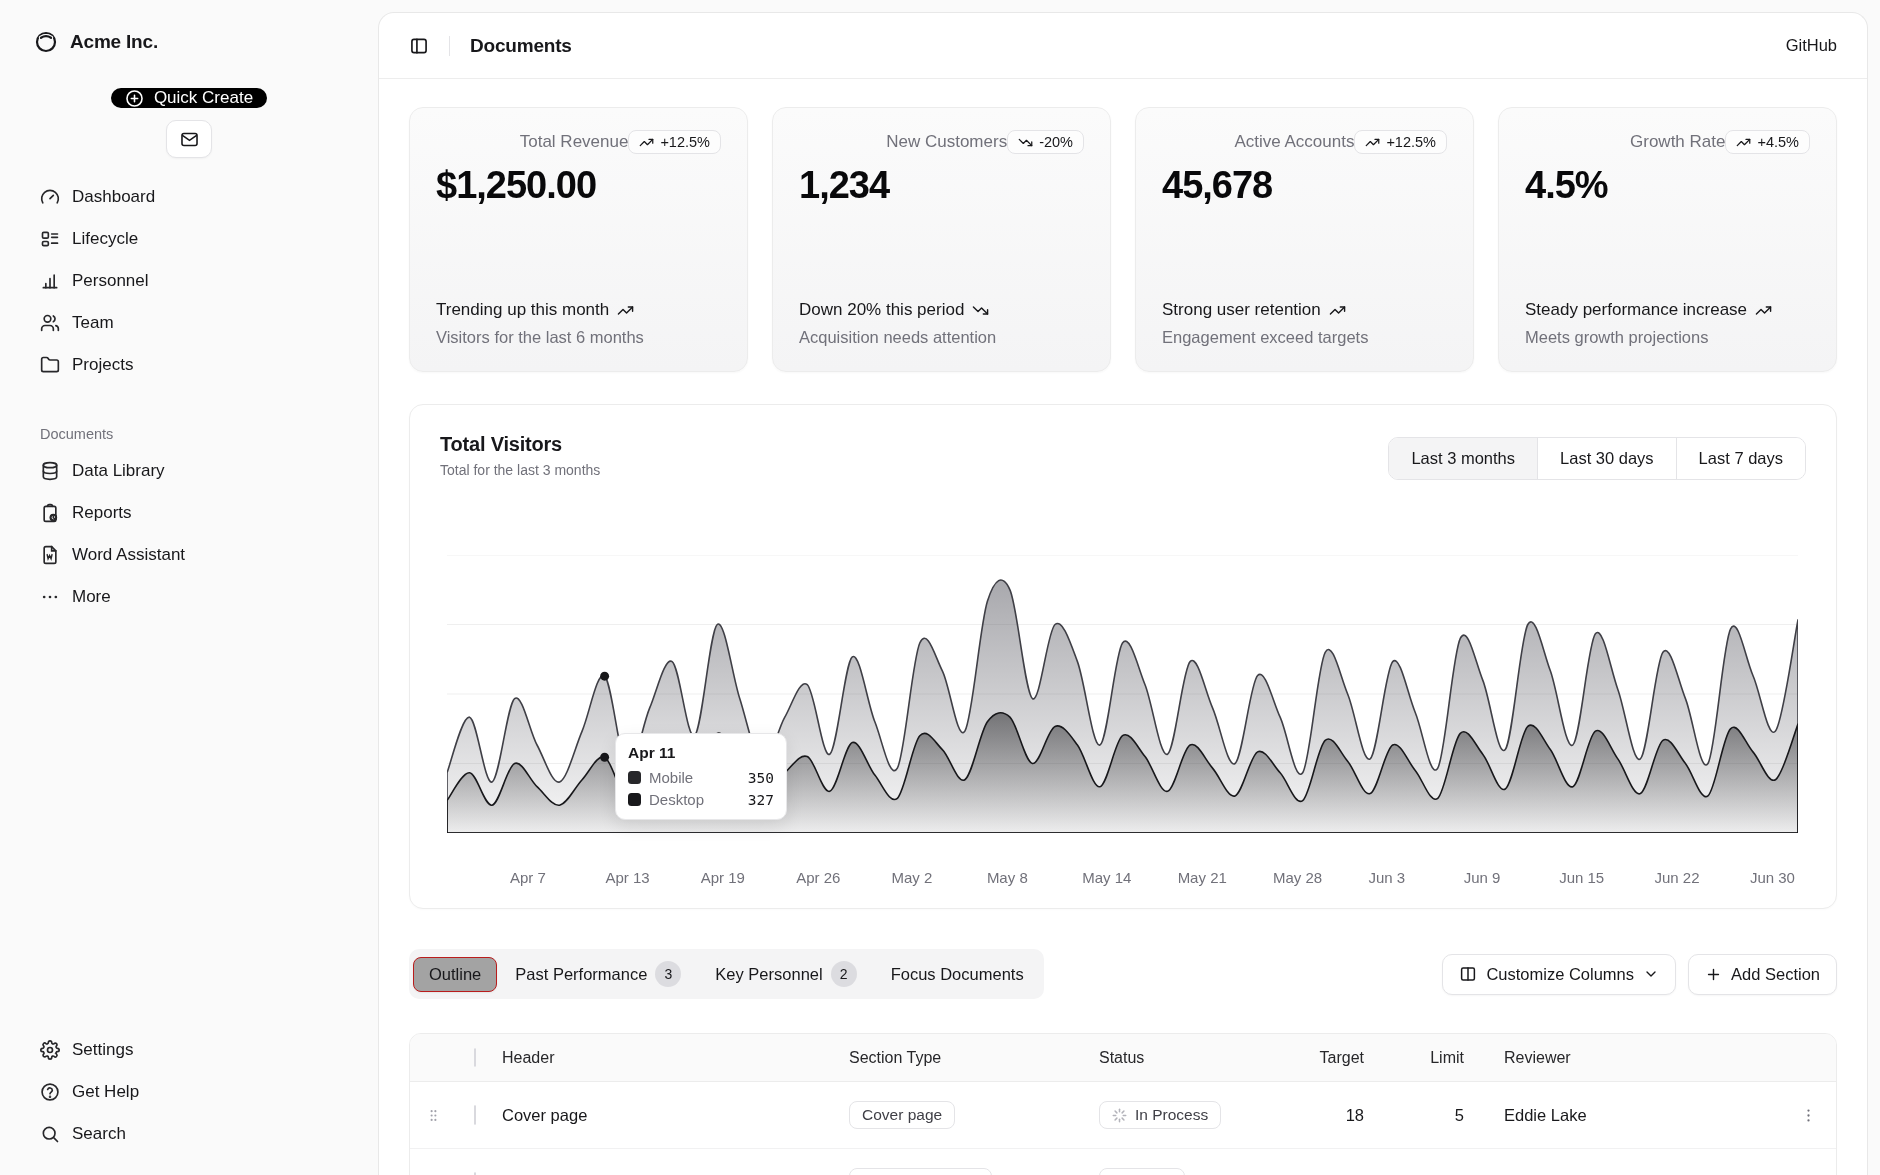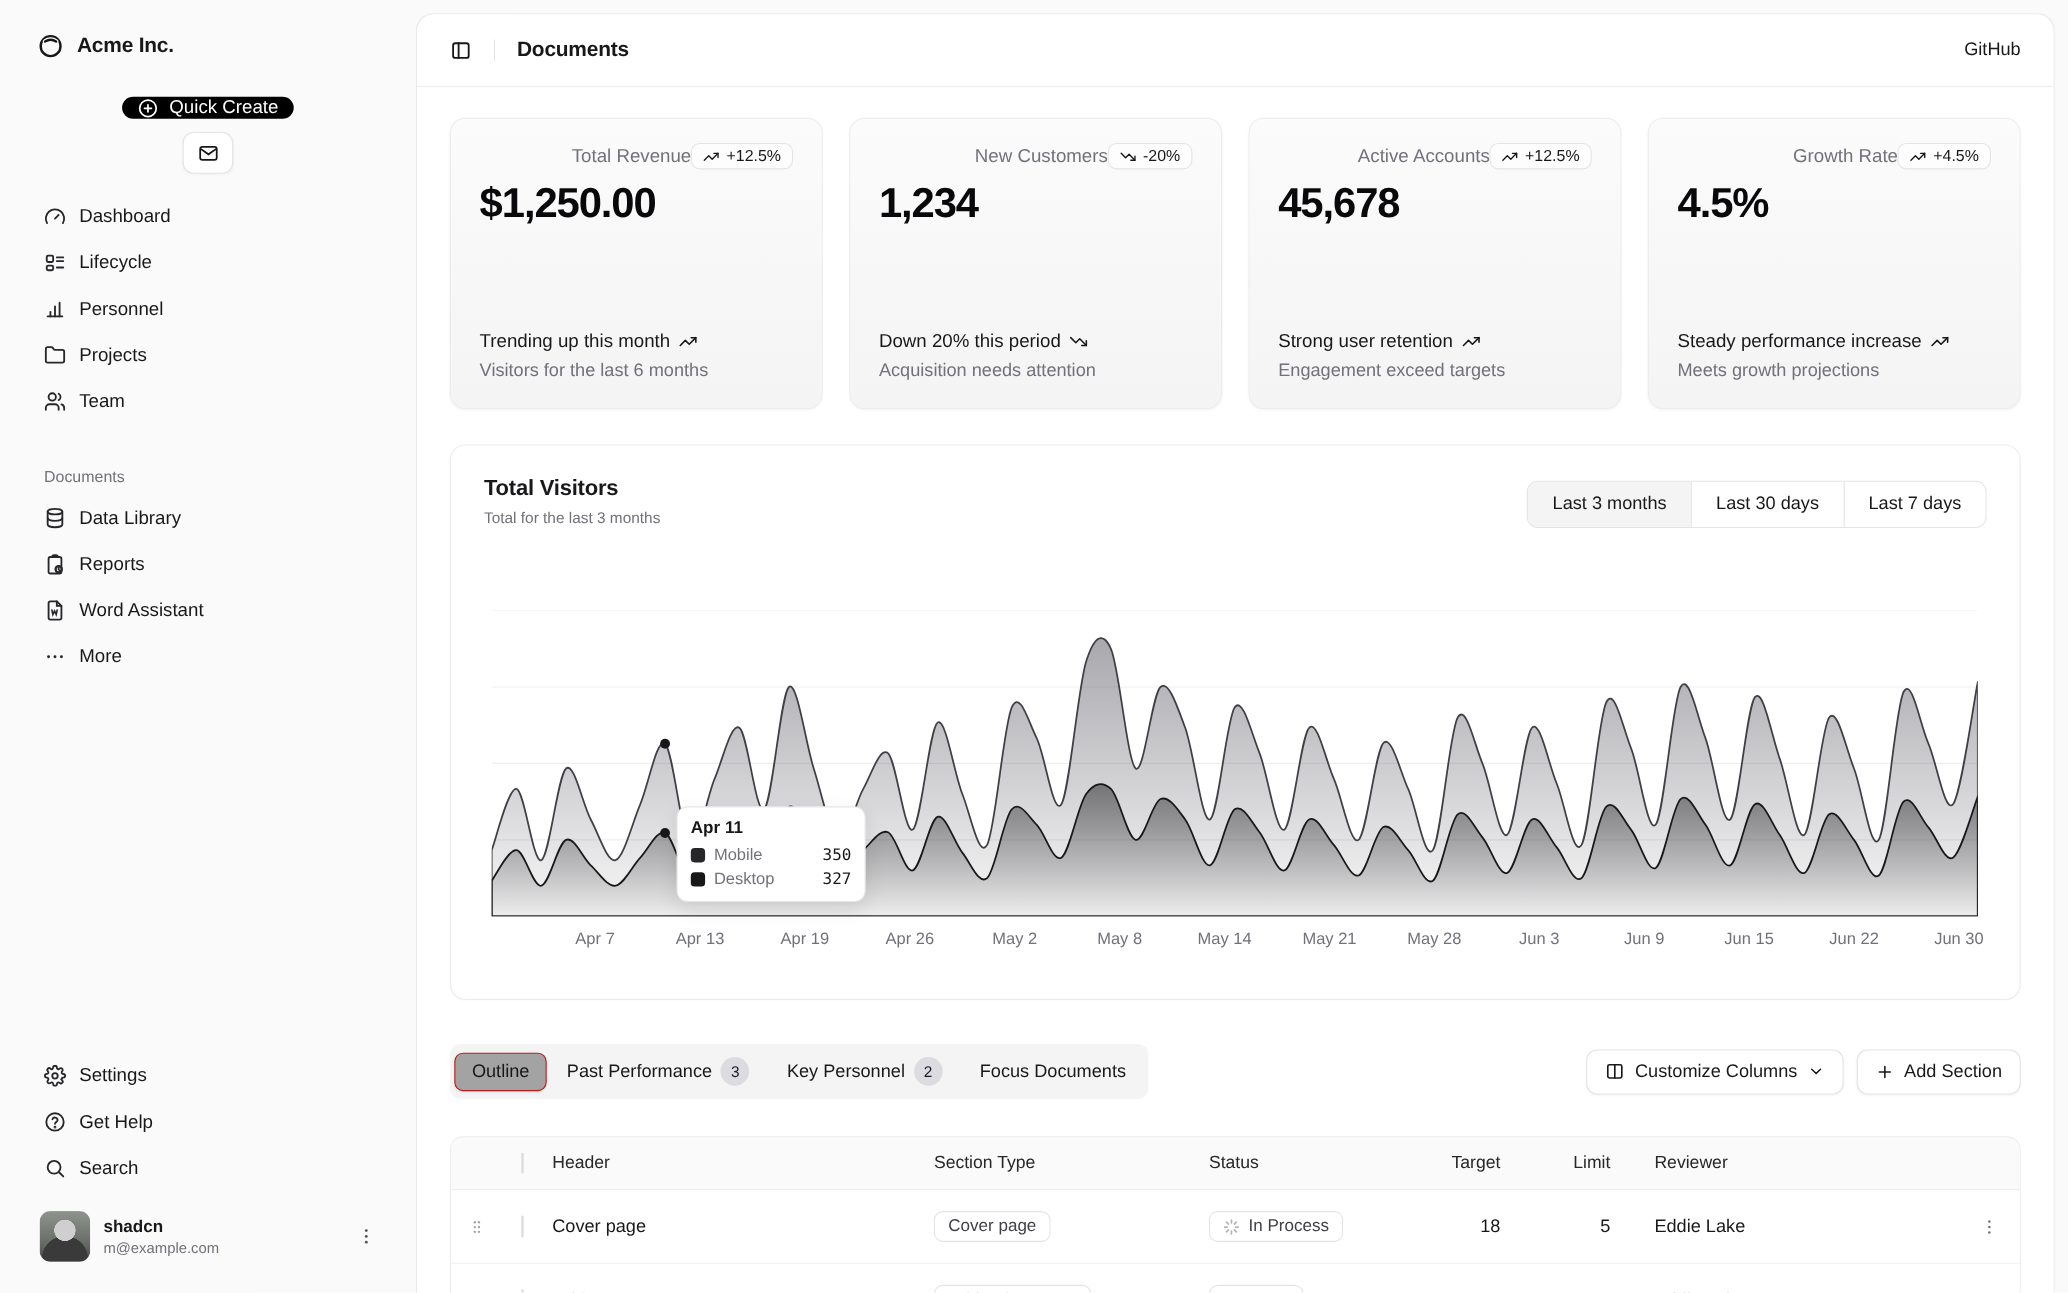--- a/index.html
+++ b/index.html
@@ -66,21 +66,21 @@
   .chart-title { padding:28px 30px 0; }
   .chart-title h2 { font-size:20px; font-weight:600; letter-spacing:-0.2px; }
   .chart-sub { margin-top:6px; font-size:14px; color:#71717a; }
   .range-group { position:absolute; top:32px; right:30px; display:flex; border:1px solid #e4e4e7; border-radius:10px; overflow:hidden; background:#fff; }
   .range-btn { font-family:inherit; font-size:16.5px; padding:11px 22px; background:#fff; border:none; border-left:1px solid #e4e4e7; cursor:pointer; color:#18181b; }
   .range-btn:first-child { border-left:none; }
   .range-btn.active { background:#f4f4f5; }
   .plot { position:absolute; left:37px; right:38px; top:150px; height:278px; }
   .plot svg { width:100%; height:100%; }
   .x-ticks { position:absolute; left:100px; right:24px; top:440px; display:flex; justify-content:space-between; }
-  .tick { width:62px; text-align:center; font-size:15px; color:#71717a; white-space:nowrap; }
+  .tick { width:62px; font-size:15px; color:#71717a; white-space:nowrap;margin-top:24px; }
   .tooltip { position:absolute; left:205px; top:328px; width:172px; background:#fff; border:1px solid #e7e7e9; border-radius:10px; box-shadow:0 6px 18px rgba(0,0,0,.09); padding:10px 12px 11px; }
   .tt-date { font-size:15.5px; font-weight:600; margin-bottom:7px; }
   .tt-row { display:flex; align-items:center; gap:8px; margin-top:5px; }
   .tt-swatch { width:13px; height:13px; border-radius:3.5px; background:#18181b; flex:0 0 13px; }
   .tt-name { font-size:15px; color:#71717a; flex:1; }
   .tt-val { font-family:"DejaVu Sans Mono", monospace; font-size:14.5px; color:#18181b; }
 
   
   .tabs-row { margin-top:40px; display:flex; align-items:center; }
   .seg { display:flex; align-items:center; background:#f4f4f5; border-radius:10px; padding:4px; gap:2px; }
@@ -163,36 +163,36 @@
       <span class="nico">
         <svg width="20" height="20" viewBox="0 0 24 24" fill="none" stroke="currentColor" stroke-width="2" stroke-linecap="round">
             <path d="M4 20h16"></path>
             <path d="M7 20v-5M12 20V9M17 20V5"></path>
           </svg>
       </span>
       <span>Personnel</span>
     </div>
     <div class="nav-item">
       <span class="nico">
-        <svg width="20" height="20" viewBox="0 0 24 24" fill="none" stroke="currentColor" stroke-width="2" stroke-linecap="round" stroke-linejoin="round">
-            <path d="M4 20h16a2 2 0 0 0 2-2V8a2 2 0 0 0-2-2h-7.9a2 2 0 0 1-1.69-.9L9.6 3.9A2 2 0 0 0 7.93 3H4a2 2 0 0 0-2 2v13a2 2 0 0 0 2 2Z"></path>
-          </svg>
-      </span>
-      <span>Projects</span>
-    </div>
-    <div class="nav-item">
-      <span class="nico">
         <svg width="20" height="20" viewBox="0 0 24 24" fill="none" stroke="currentColor" stroke-width="2" stroke-linecap="round">
             <circle cx="9" cy="7" r="4"></circle>
             <path d="M16 21v-2a4 4 0 0 0-4-4H6a4 4 0 0 0-4 4v2"></path>
             <path d="M16 3.5a4 4 0 0 1 0 7"></path>
             <path d="M22 21v-2a4 4 0 0 0-3-3.85"></path>
           </svg>
       </span>
       <span>Team</span>
+    </div>
+    <div class="nav-item">
+      <span class="nico">
+        <svg width="20" height="20" viewBox="0 0 24 24" fill="none" stroke="currentColor" stroke-width="2" stroke-linecap="round" stroke-linejoin="round">
+            <path d="M4 20h16a2 2 0 0 0 2-2V8a2 2 0 0 0-2-2h-7.9a2 2 0 0 1-1.69-.9L9.6 3.9A2 2 0 0 0 7.93 3H4a2 2 0 0 0-2 2v13a2 2 0 0 0 2 2Z"></path>
+          </svg>
+      </span>
+      <span>Projects</span>
     </div>
   </nav>
 
   <div class="nav-section-label">Documents</div>
   <nav class="nav" style="margin-top:0">
     <div class="nav-item">
       <span class="nico">
         <svg width="20" height="20" viewBox="0 0 24 24" fill="none" stroke="currentColor" stroke-width="2" stroke-linecap="round">
             <ellipse cx="12" cy="5" rx="8" ry="3"></ellipse>
             <path d="M4 5v7c0 1.66 3.58 3 8 3s8-1.34 8-3V5"></path>
@@ -261,34 +261,20 @@
       <span class="nico">
         <svg width="20" height="20" viewBox="0 0 24 24" fill="none" stroke="currentColor" stroke-width="2" stroke-linecap="round">
             <circle cx="11" cy="11" r="7"></circle>
             <path d="m21 21-4.3-4.3"></path>
           </svg>
       </span>
       <span>Search</span>
     </div>
   </nav>
 
-  <div class="user-row">
-    <div class="avatar"></div>
-    <div class="user-meta">
-      <span class="user-name">shadcn</span>
-      <span class="user-email">m@example.com</span>
-    </div>
-    <span class="dots-v">
-      <svg width="18" height="18" viewBox="0 0 24 24" fill="currentColor">
-          <circle cx="12" cy="5" r="1.7"></circle>
-          <circle cx="12" cy="12" r="1.7"></circle>
-          <circle cx="12" cy="19" r="1.7"></circle>
-        </svg>
-    </span>
-  </div>
 </aside>
 
 <main class="main">
   <div class="content-card">
 
     <div class="topbar">
       <button class="panel-btn">
         <span>
           <svg width="20" height="20" viewBox="0 0 24 24" fill="none" stroke="currentColor" stroke-width="2" stroke-linecap="round">
               <rect x="3.5" y="4" width="17" height="16" rx="2.5"></rect>

